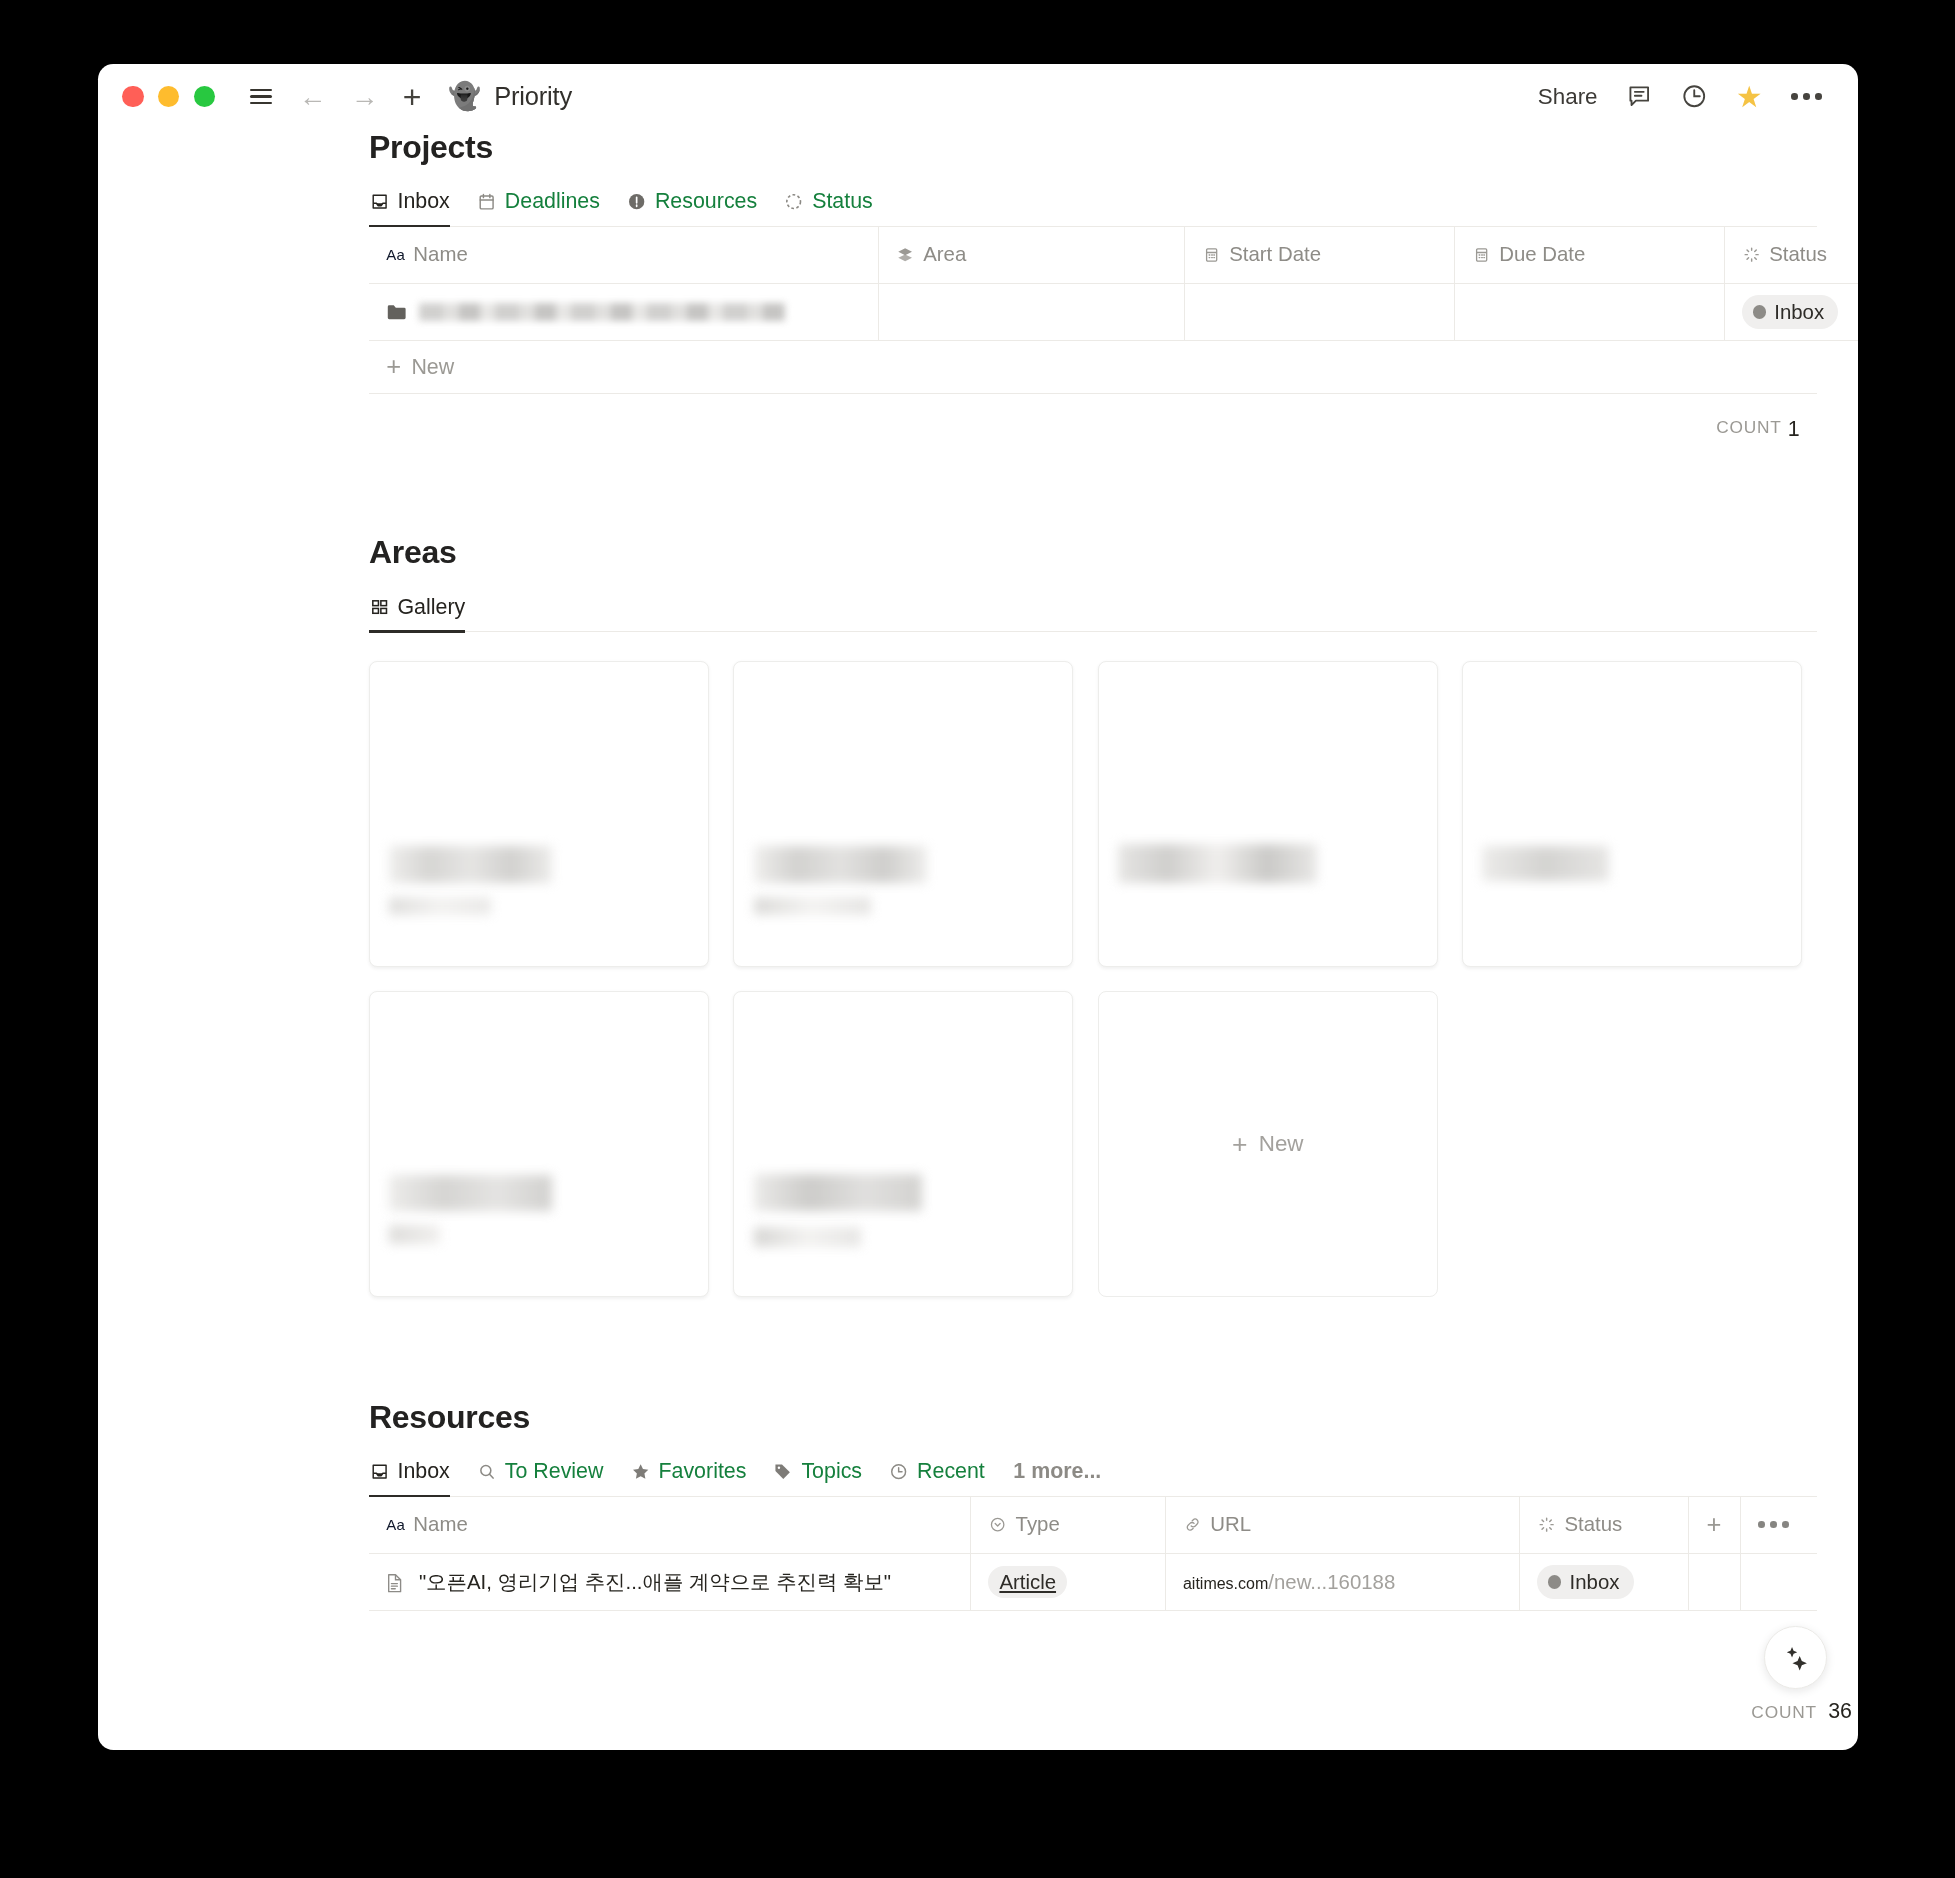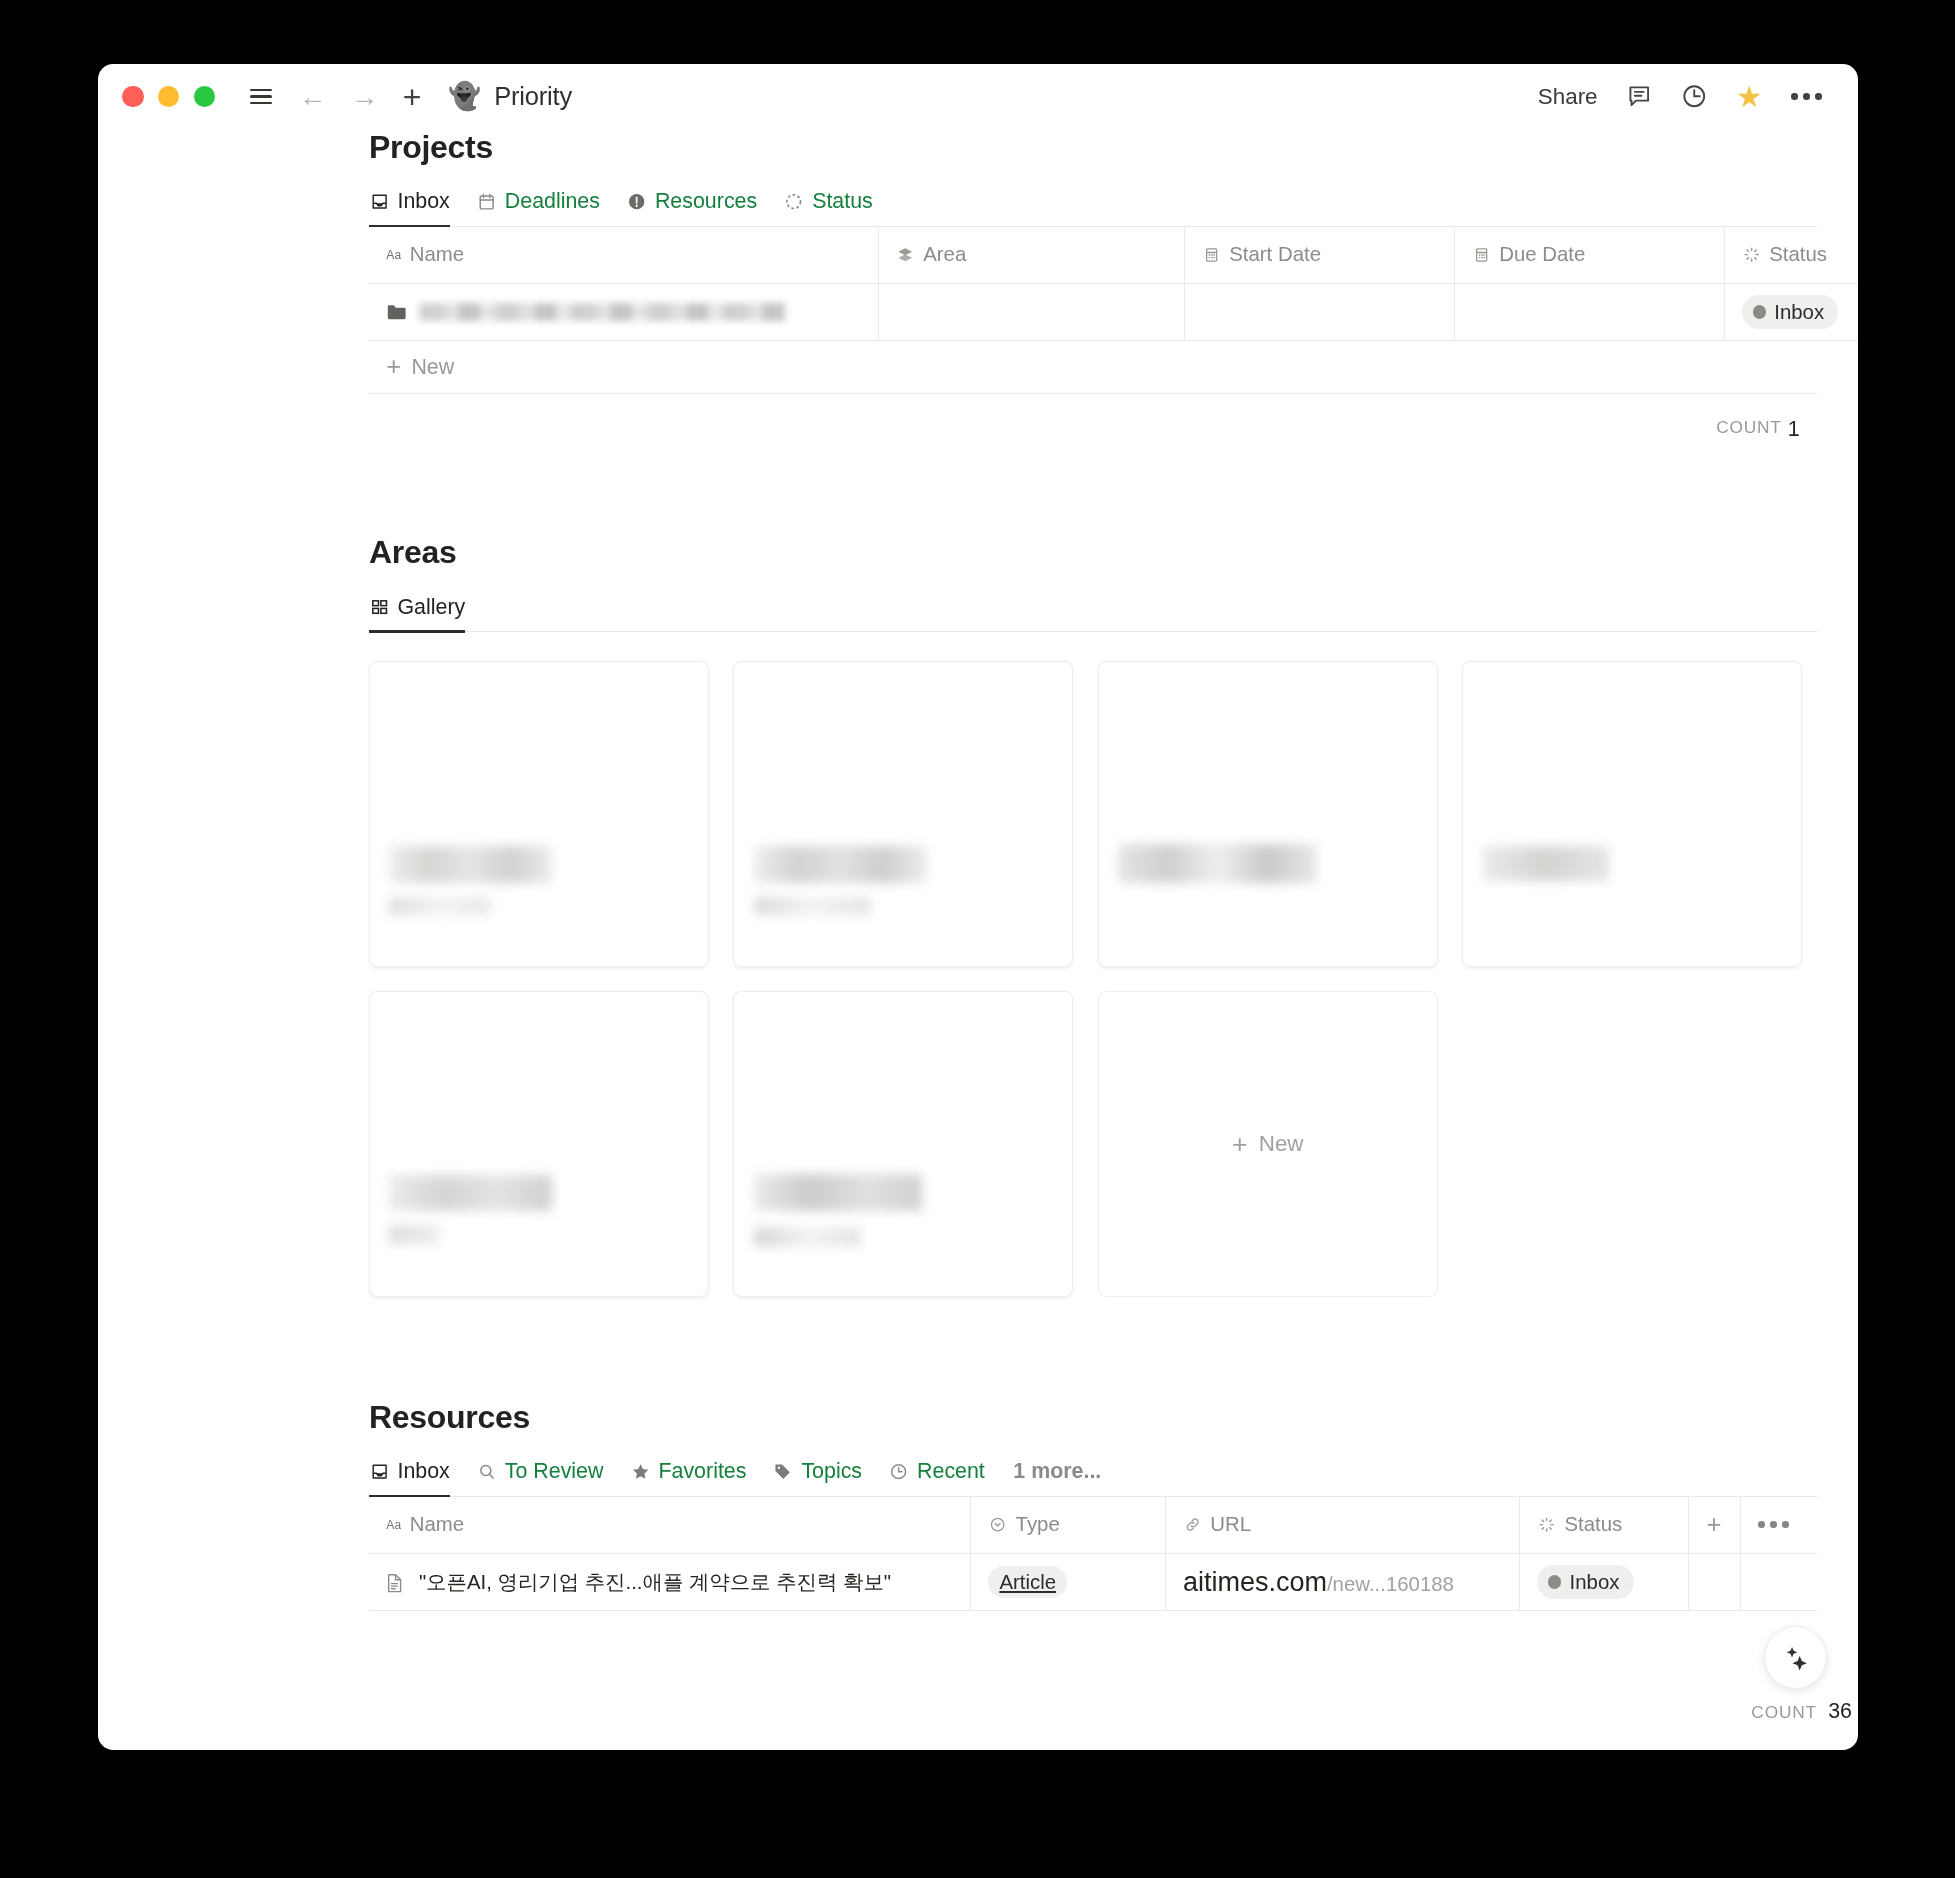--- a/index.html
+++ b/index.html
@@ -101,21 +101,21 @@
     text-align: left;
     height: 57px;
     padding: 0 17.3px;
     font-weight: normal;
   }
   .table th {
     font-size: 20.4px; color: #8e8c87;
   }
   .th-inner { display: flex; align-items: center; gap: 8.1px; }
   .th-inner .ico { width: 19.3px; height: 19.3px; flex: none; display:flex; align-items:center; justify-content:center; }
-  .aa { font-size: 12px; color: #737373; letter-spacing: 0.3px; }
+  .aa { font-size: 15px; color: #0f172a; letter-spacing: 0.3px; }
   .table tr td:last-child, .table tr th:last-child { border-right: none; }
 
   .blurname {
     display: flex; align-items: center; gap: 11.2px;
   }
   .folder-ico { width: 21.4px; height: 18.3px; flex: none; }
   .blur-text {
     height: 17.3px; border-radius: 2px;
     background: repeating-linear-gradient(90deg,
       #c9c8c6 0px, #c9c8c6 24.4px,
@@ -557,21 +557,21 @@
                     <path d="M6.2 12.5h7M6.2 15.5h7M6.2 18.5h4.5" stroke-linecap="round"></path>
                   </svg>
                 </span>
                 <span style="font-size:20.4px;color:#26241f;white-space:nowrap;">"오픈AI, 영리기업 추진...애플 계약으로 추진력 확보"</span>
               </div>
             </td>
             <td>
               <span class="pill" style="padding:4.1px 11.2px;text-decoration:underline;">Article</span>
             </td>
             <td>
-              <span style="font-size:27px;color:#26241f;margin-top:32px;">aitimes.com</span><span style="font-size:20.4px;color:#a3a19d;">/new...160188</span>
+              <span style="font-size:16px;color:#26241f;margin-top:32px;">aitimes.com</span><span style="font-size:20.4px;color:#a3a19d;">/new...160188</span>
             </td>
             <td>
               <span class="pill">
                 <span class="dot"></span>
                 <span>Inbox</span>
               </span>
             </td>
             <td></td>
             <td></td>
           </tr>

